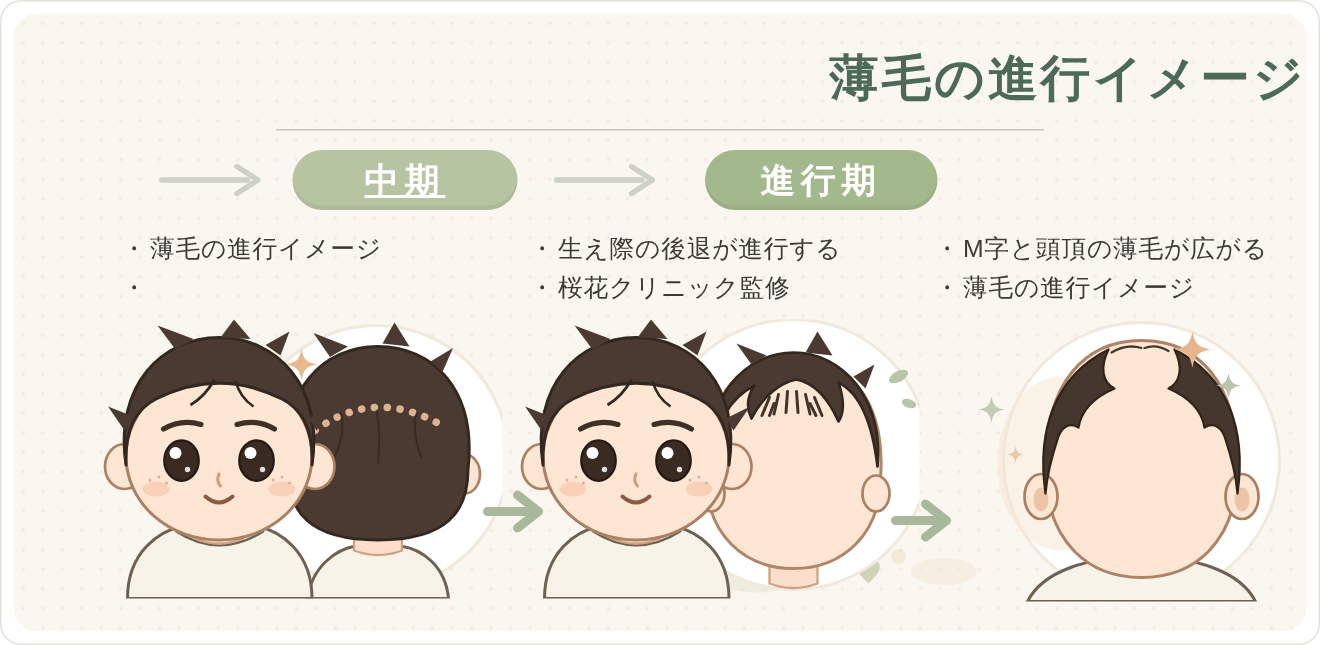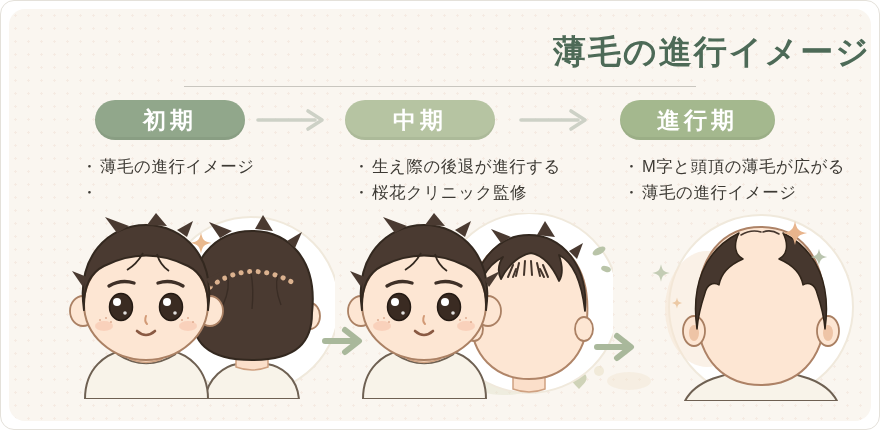--- a/index.html
+++ b/index.html
@@ -33,21 +33,21 @@
 
   
   .stage-row{ display:flex; align-items:center; margin:13px 0 0 86px; }
   .badge{
     height:40px; border-radius:21px; color:#ffffff;
     font-size:23px; font-weight:bold; letter-spacing:4px;
     display:flex; align-items:center; justify-content:center;
     box-shadow:inset 0 -3px 0 rgba(0,0,0,0.05);
   }
   .badge-early   { width:150px; background:#91a78b; }
-  .badge-middle  { width:150px; background:#b6c4a2; }
+  .badge-middle  { width:150px; background:#b6c4a2;text-decoration:underline; }
   .badge-advanced{ width:155px; background:#a4b88e; }
   .badge-gap-1{ width:100px; display:flex; align-items:center; justify-content:center; }
   .badge-gap-2{ width:125px; display:flex; align-items:center; justify-content:center; }
 
   
   .bullets-row{
     display:grid; grid-template-columns:272px 270px auto;
     padding-left:72px; margin-top:13px;
     font-size:16.5px; color:#3d3a34; letter-spacing:0.5px;
   }
@@ -68,23 +68,20 @@
 </head>
 <body>
 
 <div class="canvas">
   <div class="panel">
 
     <div class="title">薄毛の進行イメージ</div>
     <div class="divider"></div>
 
     <div class="stage-row">
-      <div class="badge badge-early">
-        <span>初期</span>
-      </div>
       <div class="badge-gap-1">
         <svg width="80" height="26" viewBox="0 0 80 26">
           <path d="M3,13 L60,13" stroke="#cdd1c6" stroke-width="3.6" stroke-linecap="round"></path>
           <path d="M53,4 L67,13 L53,22" fill="none" stroke="#cdd1c6" stroke-width="3.6" stroke-linecap="round" stroke-linejoin="round"></path>
         </svg>
       </div>
       <div class="badge badge-middle">
         <span>中期</span>
       </div>
       <div class="badge-gap-2">

